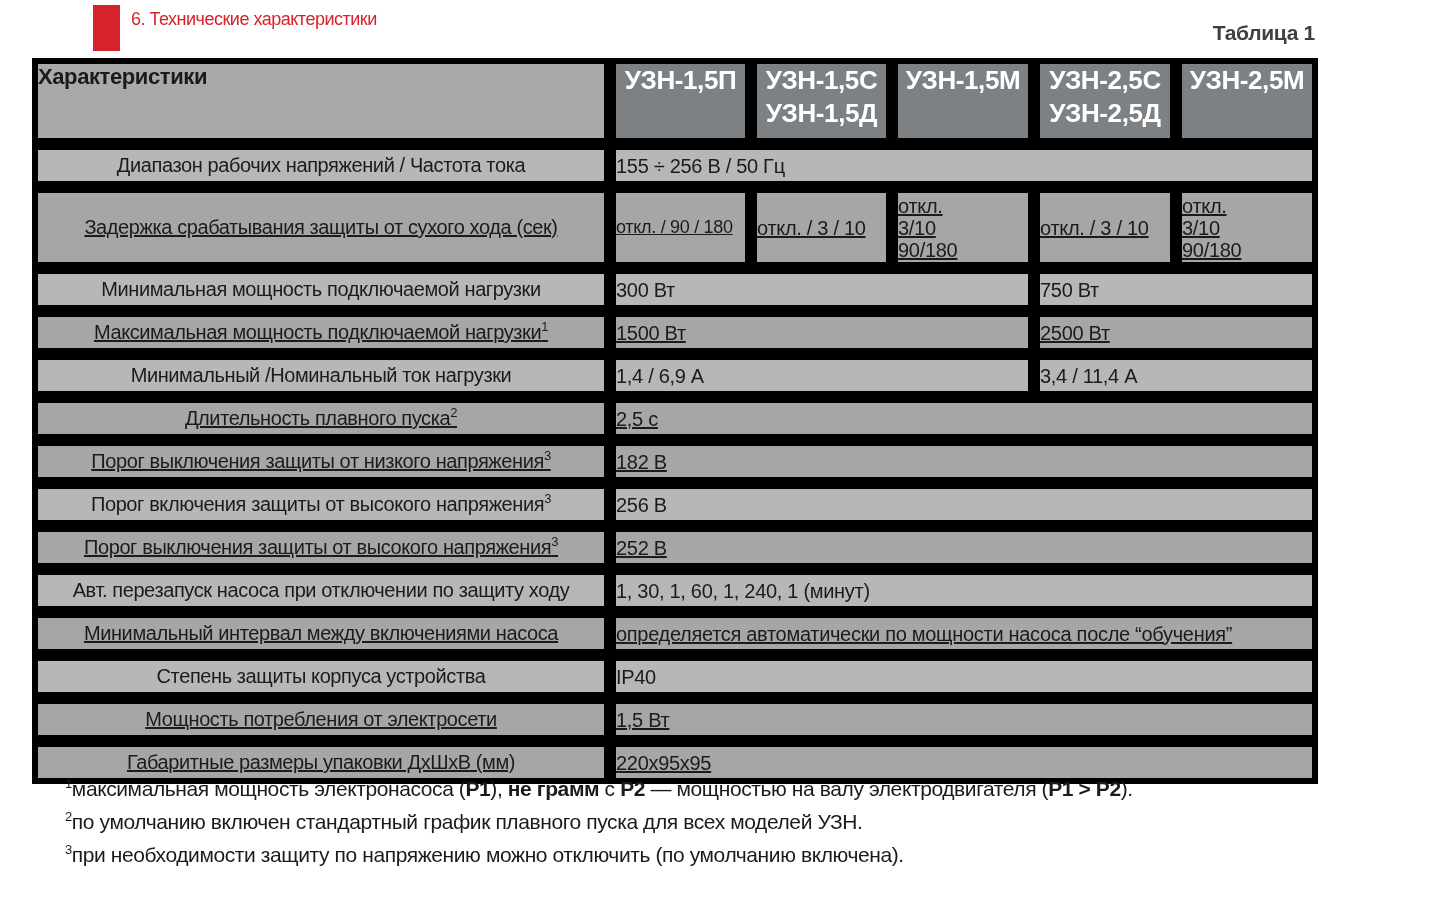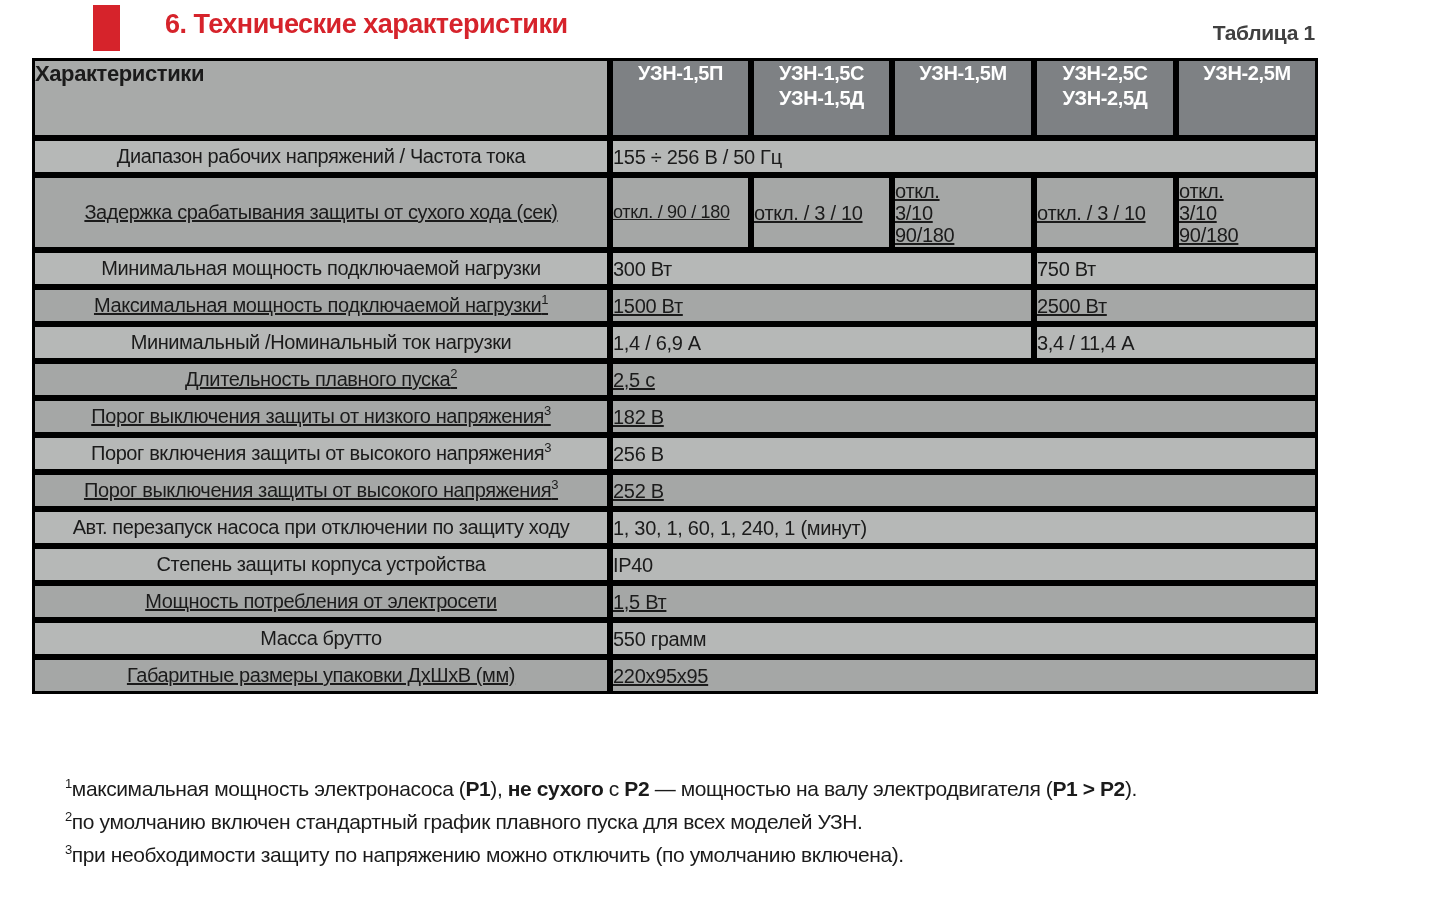--- a/index.html
+++ b/index.html
@@ -14,50 +14,50 @@
   .page{width:1440px;height:900px;position:relative;overflow:hidden;}
 
   
   .page-header{position:absolute;top:0;left:0;width:100%;height:58px;}
   .red-block{
     position:absolute;left:93px;top:5px;width:27px;height:46px;
     background:var(--red);
   }
   .section-title{
     position:absolute;left:131px;top:9px;
-    font-size:27px;font-weight:bold;color:var(--red);
-    letter-spacing:-0.5px;white-space:nowrap;margin-left:34px;
+    font-size:18px;font-weight:normal;color:var(--red);
+    letter-spacing:-0.5px;white-space:nowrap;
   }
   .table-caption{
     position:absolute;right:125px;top:21px;
     font-size:21px;font-weight:bold;color:#404040;
     letter-spacing:-0.3px;
   }
 
   
   .spec-table-wrap{position:absolute;left:32px;top:58px;width:1286px;}
   table.spec{
     border-collapse:separate;border-spacing:0;
     table-layout:fixed;width:1286px;
   }
   table.spec td,table.spec th{
-    border:3px solid #000000;
+    border:6px solid #000000;
     padding:0 0;
     overflow:hidden;
   }
   th.hdr-label{
     background:var(--hdrLabelBg);
     text-align:left;vertical-align:top;
     padding:6px 0 0 10px;height:74px;
     font-size:22px;font-weight:bold;color:#1b1b1b;
     letter-spacing:-0.4px;
   }
   th.hdr-col{
     background:var(--hdrColBg);
-    color:#ffffff;font-weight:bold;font-size:20px;
+    color:#ffffff;font-weight:bold;font-size:26px;
     text-align:center;vertical-align:top;
     padding-top:4px;line-height:1.25;
     letter-spacing:-0.4px;
   }
   td.row-label{
     text-align:center;vertical-align:middle;
     padding-left:10px;
     font-size:20px;letter-spacing:-0.4px;
     white-space:nowrap;
   }
@@ -150,38 +150,38 @@
           </tr>
           <tr class="h-normal">
             <td class="row-label shade-dark">Порог выключения защиты от высокого напряжения<sup>3</sup></td>
             <td class="val shade-dark" colspan="5">252 В</td>
           </tr>
           <tr class="h-normal">
             <td class="row-label shade-light">Авт. перезапуск насоса при отключении по защиту ходу</td>
             <td class="val shade-light" colspan="5">1, 30, 1, 60, 1, 240, 1 (минут)</td>
           </tr>
           <tr class="h-normal">
+            <td class="row-label shade-dark">Минимальный интервал между включениями насоса</td>
+            <td class="val shade-dark" colspan="5">определяется автоматически по мощности насоса после “обучения”</td>
+          </tr>
+          <tr class="h-normal">
             <td class="row-label shade-light">Степень защиты корпуса устройства</td>
             <td class="val shade-light" colspan="5">IP40</td>
           </tr>
           <tr class="h-normal">
             <td class="row-label shade-dark">Мощность потребления от электросети</td>
             <td class="val shade-dark" colspan="5">1,5 Вт</td>
-          </tr>
-          <tr class="h-normal">
-            <td class="row-label shade-light">Масса брутто</td>
-            <td class="val shade-light" colspan="5">550 грамм</td>
           </tr>
           <tr class="h-normal">
             <td class="row-label shade-dark">Габаритные размеры упаковки ДхШхВ (мм)</td>
             <td class="val shade-dark" colspan="5">220х95х95</td>
           </tr>
         </tbody>
     </table>
   </div>
 
   <div class="footnotes" id="footnotes">
-      <div class="fn"><sup>1</sup><span>максимальная мощность электронасоса (</span><b>Р1</b><span>), </span><b>не сухого</b><span> с </span><b>Р2</b><span> — мощностью на валу электродвигателя (</span><b>Р1 &gt; Р2</b><span>).</span></div>
+      <div class="fn"><sup>1</sup><span>максимальная мощность электронасоса (</span><b>Р1</b><span>), </span><b>не грамм</b><span> с </span><b>Р2</b><span> — мощностью на валу электродвигателя (</span><b>Р1 &gt; Р2</b><span>).</span></div>
       <div class="fn"><sup>2</sup><span>по умолчанию включен стандартный график плавного пуска  для всех моделей УЗН.</span></div>
       <div class="fn"><sup>3</sup><span>при необходимости защиту по напряжению можно отключить (по умолчанию включена).</span></div>
     </div>
 
 </div>
 
 </body></html>

